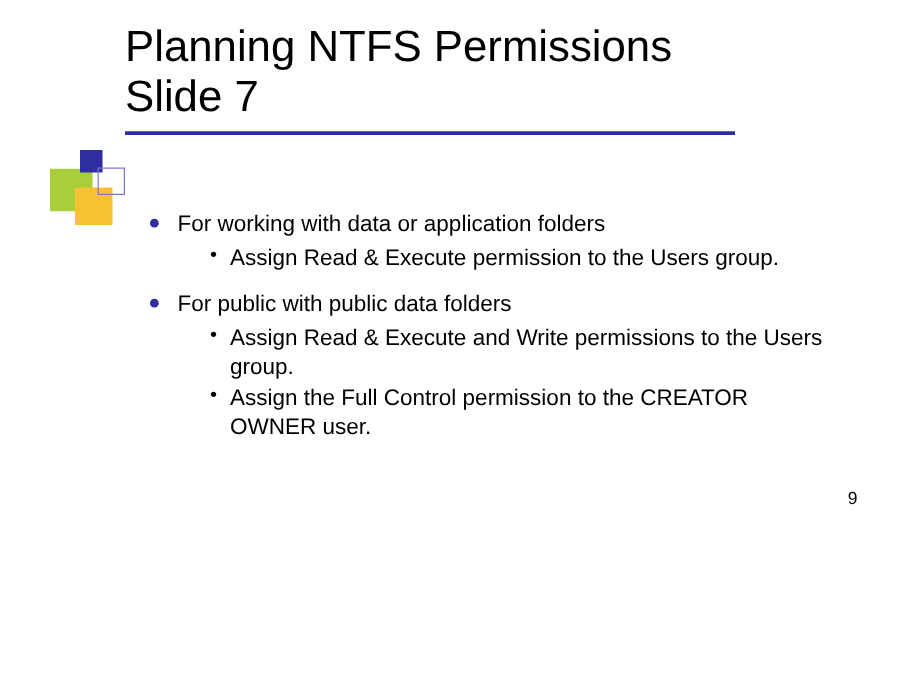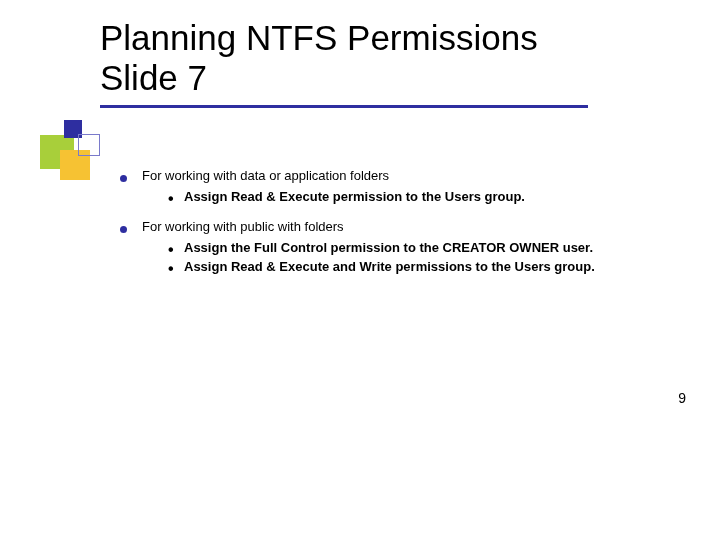--- a/index.html
+++ b/index.html
@@ -77,21 +77,21 @@
     height: 22px;
     border: 1px solid #7a7acb;
     background: transparent;
   }
 
   .body {
     position: absolute;
     left: 120px;
     top: 168px;
     width: 540px;
-    font-size: 13px;
+    font-size: 18px;
     line-height: 1.28;
   }
   .lvl1 {
     position: relative;
     padding-left: 22px;
     margin-bottom: 14px;
   }
   .lvl1 .dot {
     position: absolute;
     left: 0;
@@ -102,21 +102,20 @@
     background: #2e2ea0;
   }
   .lvl2-list {
     margin-top: 4px;
     padding-left: 26px;
   }
   .lvl2 {
     position: relative;
     padding-left: 16px;
     margin-bottom: 2px;
-    font-weight: bold;
   }
   .lvl2::before {
     content: "•";
     position: absolute;
     left: 0;
     top: 0;
     color: #000;
     font-size: 16px;
     line-height: 1.28;
   }
@@ -155,27 +154,27 @@
       <span>For working with data or application folders</span>
       <div class="lvl2-list">
         <div class="lvl2">
           <span>Assign Read &amp; Execute permission to the Users group.</span>
         </div>
       </div>
     </div>
 
     <div class="lvl1">
       <span class="dot"></span>
-      <span>For working with public with folders</span>
+      <span>For public with public data folders</span>
       <div class="lvl2-list">
         <div class="lvl2">
-          <span>Assign the Full Control permission to the CREATOR OWNER user.</span>
+          <span>Assign Read &amp; Execute and Write permissions to the Users group.</span>
         </div>
         <div class="lvl2">
-          <span>Assign Read &amp; Execute and Write permissions to the Users group.</span>
+          <span>Assign the Full Control permission to the CREATOR OWNER user.</span>
         </div>
       </div>
     </div>
 
   </div>
 
   <div class="page-number">9</div>
 
 </div>
 

